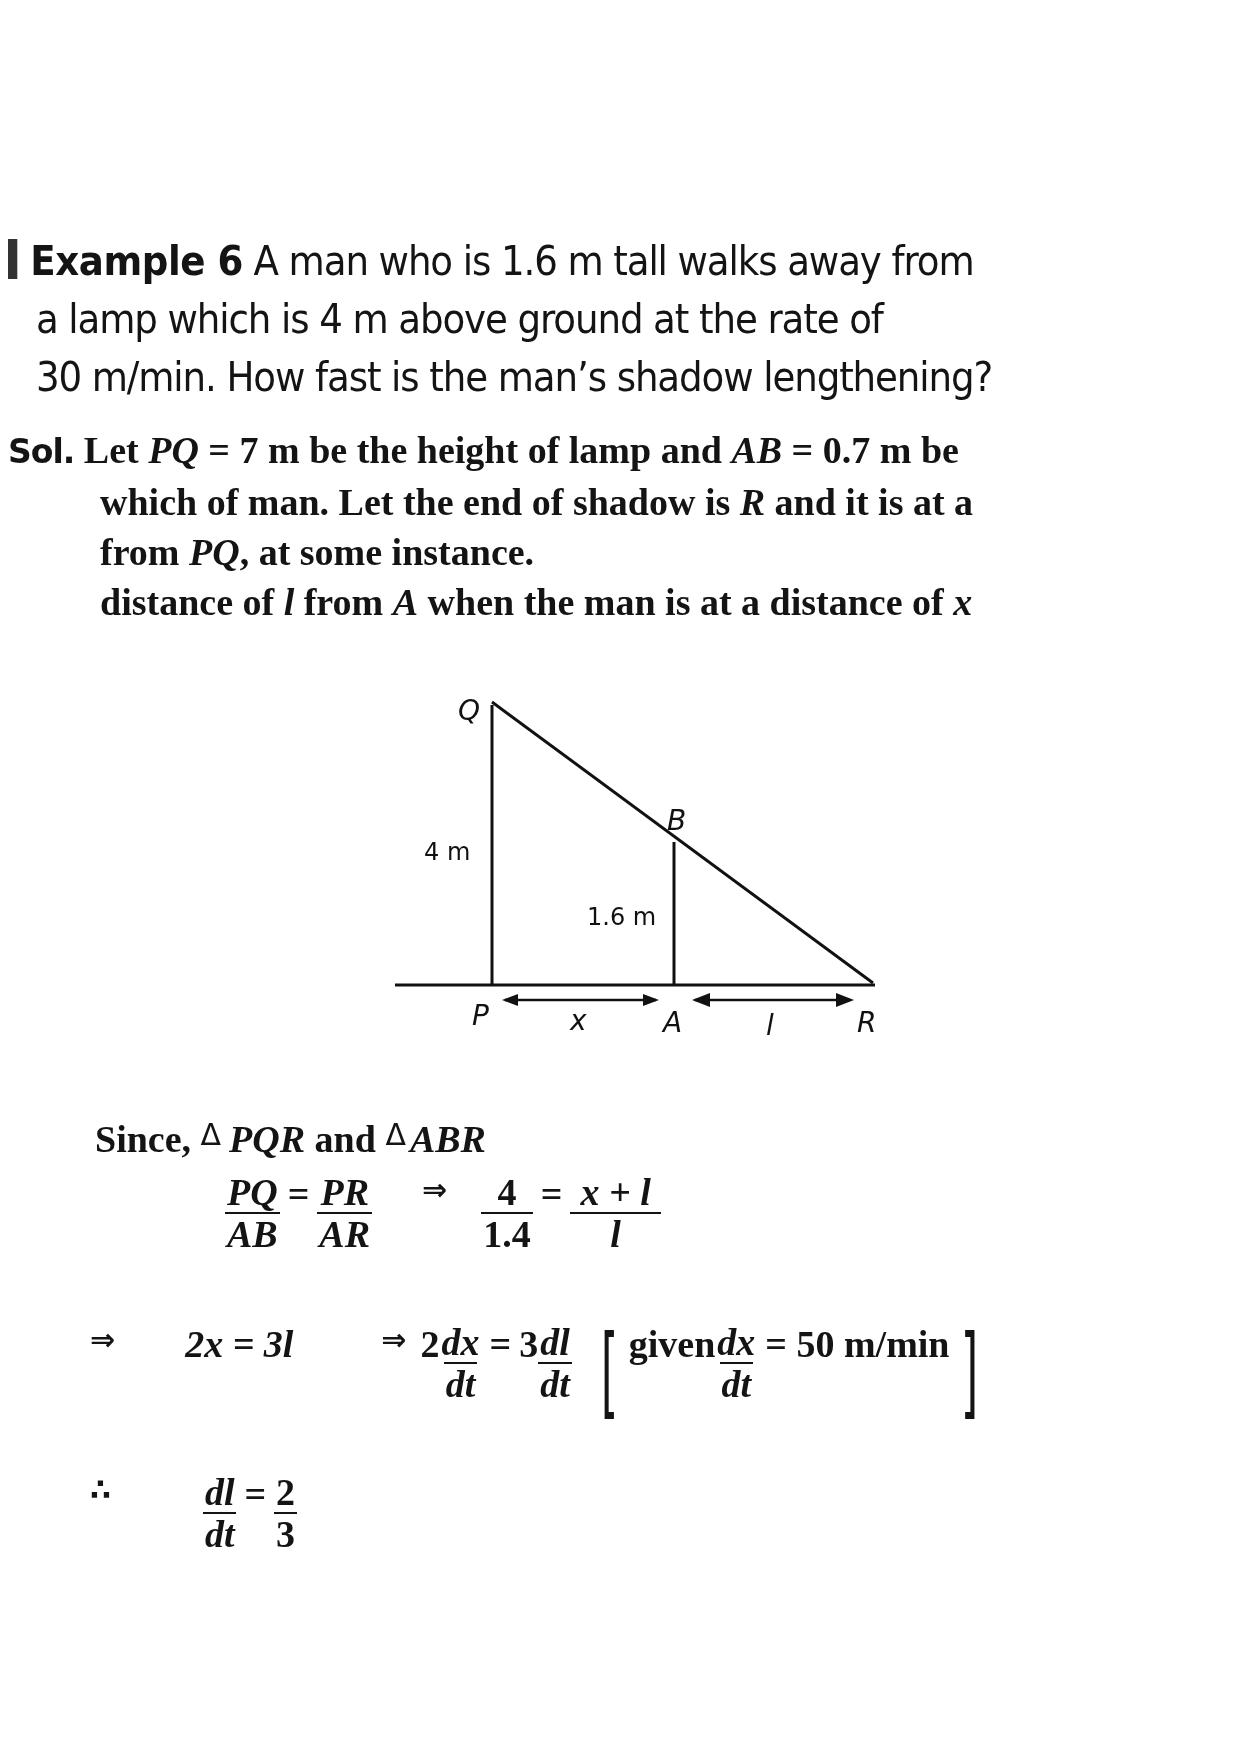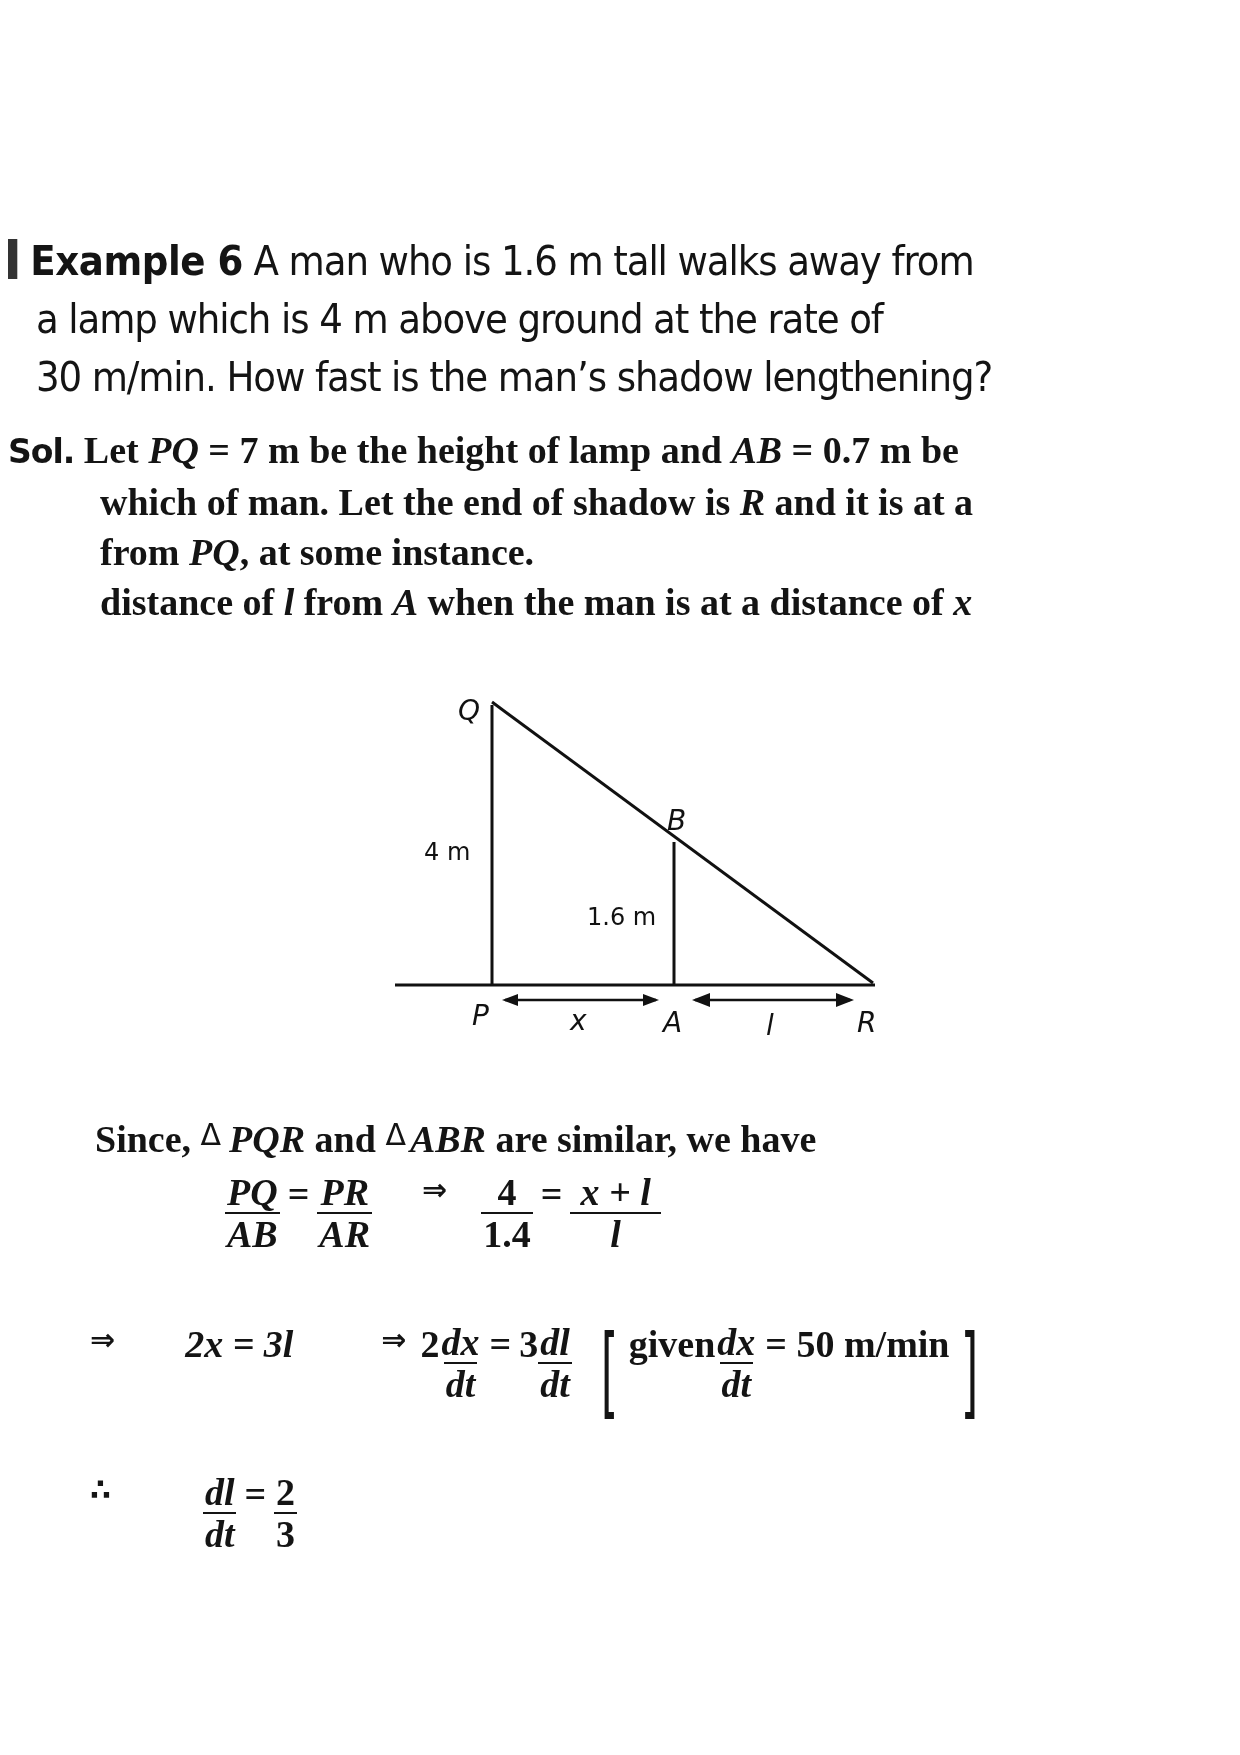--- a/index.html
+++ b/index.html
@@ -92,21 +92,20 @@
   <text x="386" y="355" font-size="28" font-style="italic">l</text>
 </svg>
 
 <div class="abs deriv row" style="left:95px; top:1085px;">
   <span style="white-space:pre">Since, </span>
   <span style="font-weight:normal;font-family:'DejaVu Sans',sans-serif;font-size:30px;margin-right:8px">Δ</span>
   <span class="it">PQR</span>
   <span style="white-space:pre"> and </span>
   <span style="font-weight:normal;font-family:'DejaVu Sans',sans-serif;font-size:30px;margin-right:4px">Δ</span>
   <span class="it">ABR</span>
-  <span style="white-space:pre"> are similar, we have</span>
 </div>
 
 <div class="abs deriv row" style="left:225px; top:1140px;">
   <span class="frac it">
       <span class="num">PQ</span>
       <span class="den">AB</span>
     </span>
   <span class="op">=</span>
   <span class="frac it">
       <span class="num">PR</span>

